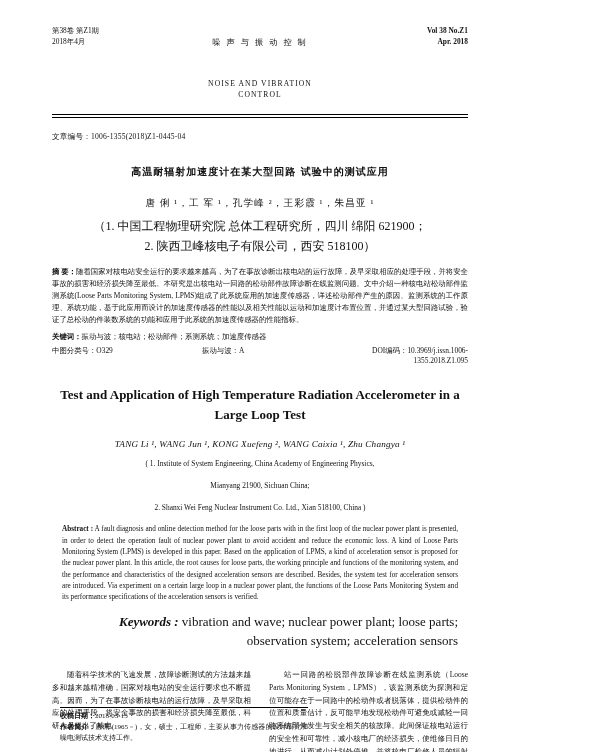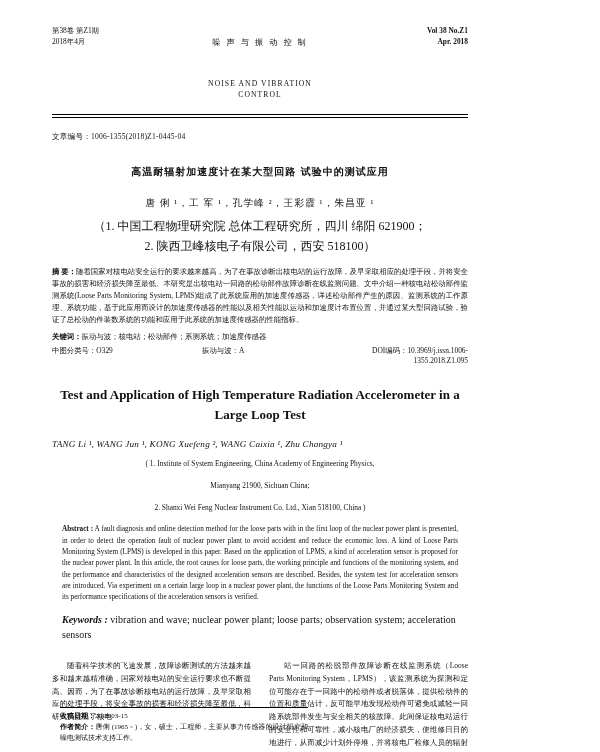--- a/index.html
+++ b/index.html
@@ -114,46 +114,46 @@
   
   h2.title-en {
     font-family: "Liberation Serif", serif;
     font-weight: bold;
     font-size: 13px;
     text-align: center;
     line-height: 1.5;
     margin: 20px 0 0 0;
   }
   .authors-en {
-    text-align: left;
+    text-align: center;
     font-size: 9.2px;
     font-style: italic;
     margin-top: 15px;
     letter-spacing: 0.2px;
   }
   .affil-en {
     text-align: center;
     font-size: 7.4px;
     line-height: 1.7;
     margin-top: 9px;
   }
   .abs-en {
     font-size: 7.2px;
     line-height: 1.58;
     text-align: justify;
     margin-top: 10px;
     padding: 0 10px;
   }
   .abs-en .lbl { font-weight: bold; }
   .kw-en {
-    font-size: 10px;
+    font-size: 13px;
     line-height: 1.5;
     margin-top: 8px;
     padding: 0 10px;
-    text-align: left;
+    text-align: right;
   }
   .kw-en .lbl { font-weight: bold; font-style: italic; }
 
   
   .cols {
     display: flex;
     gap: 18px;
     margin-top: 18px;
   }
   .col-body {

